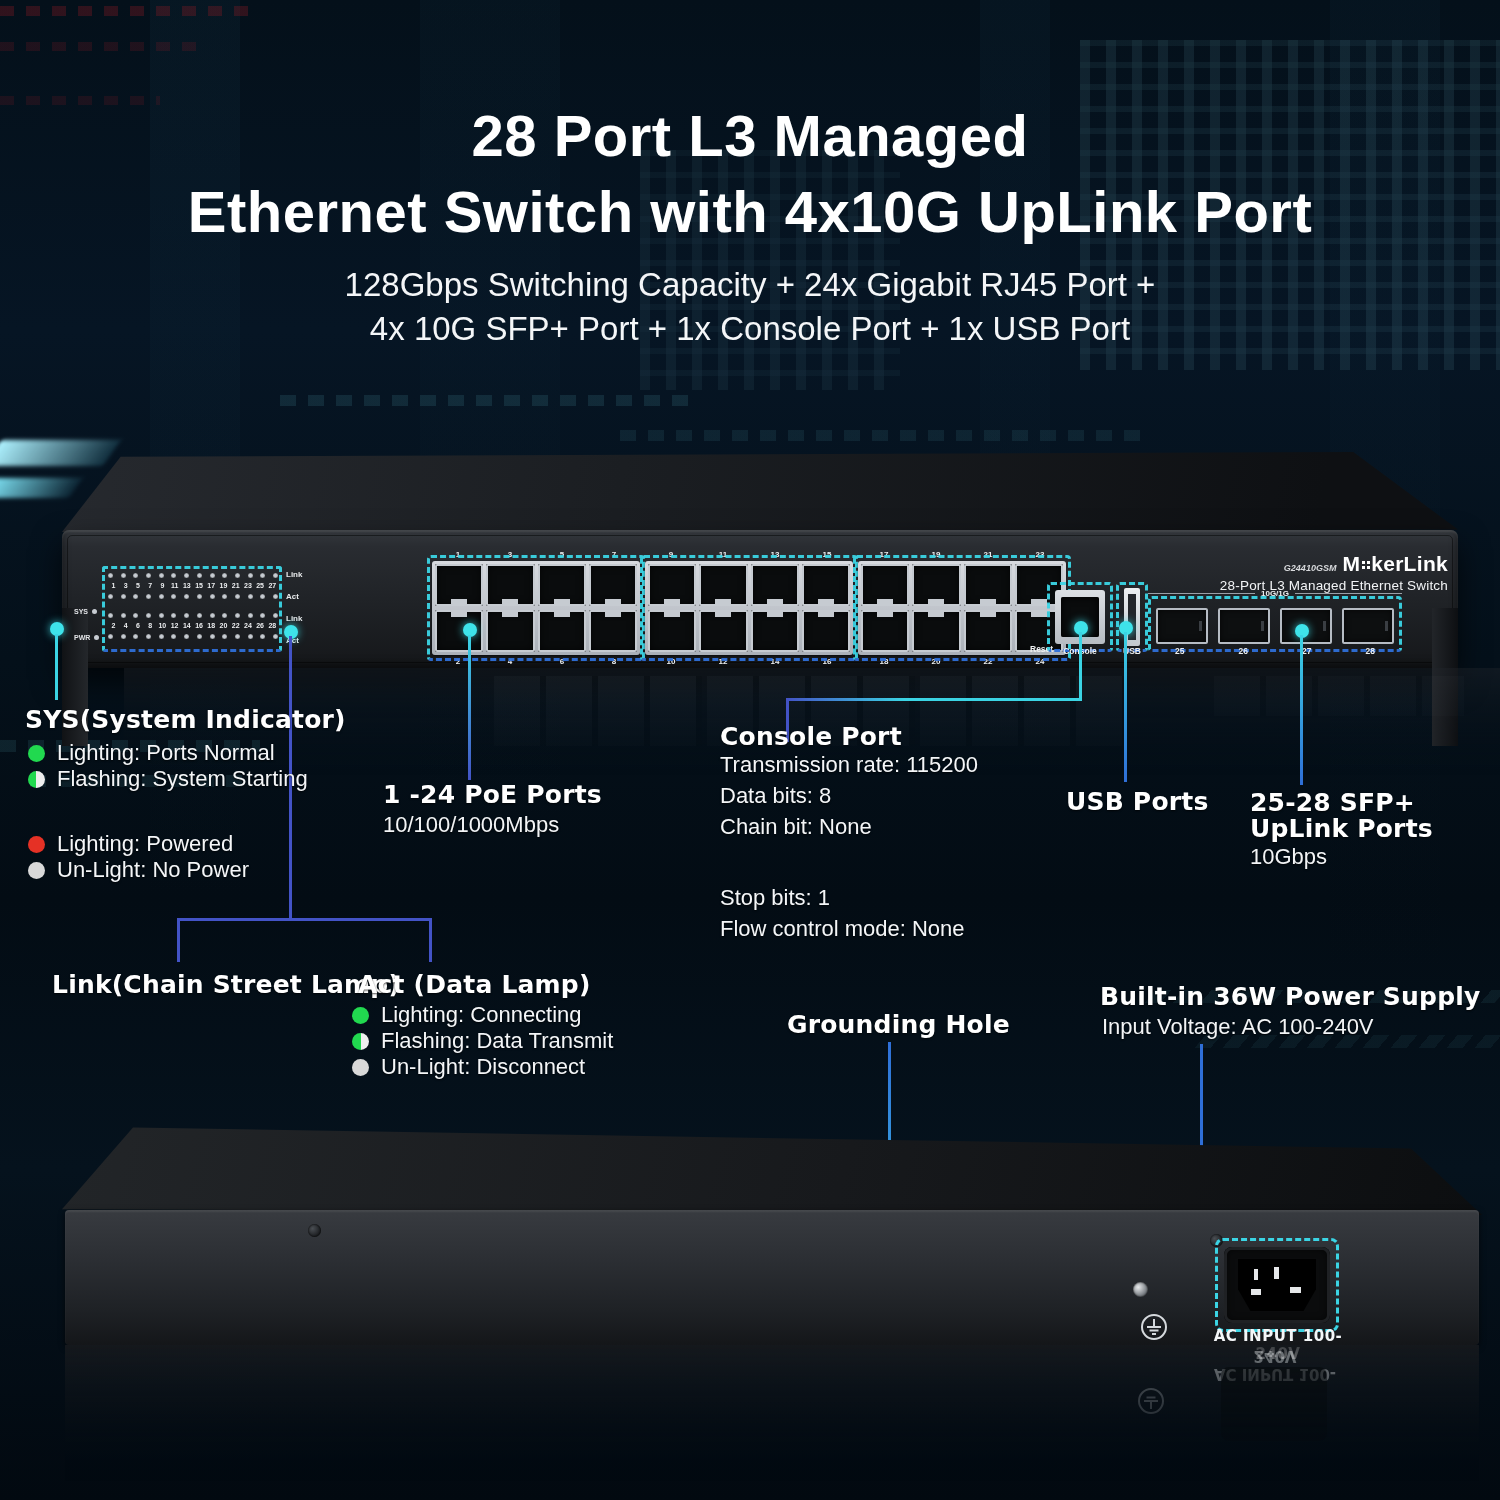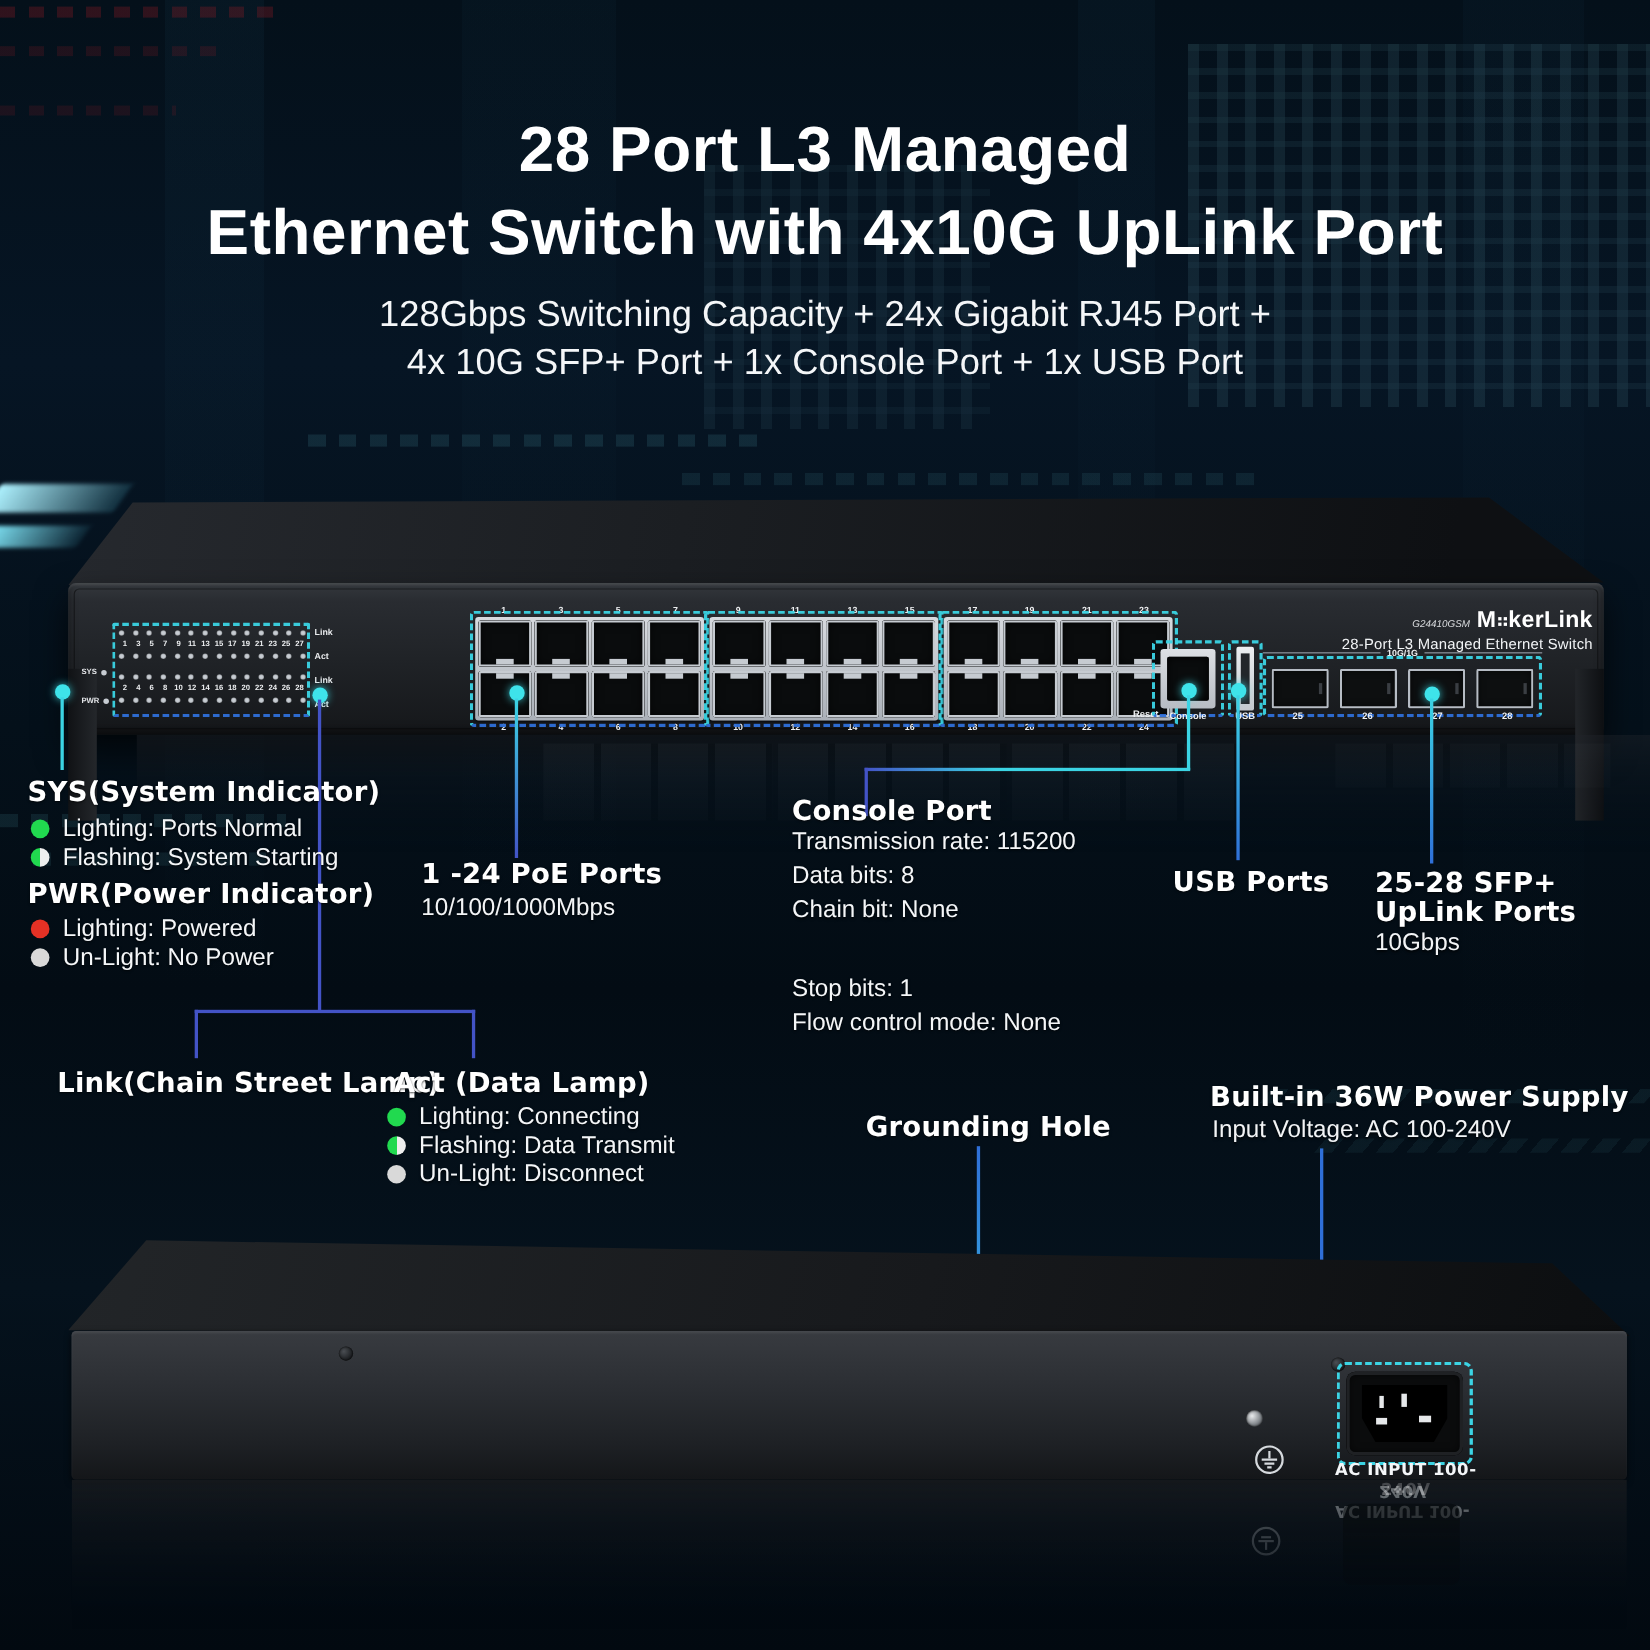--- a/index.html
+++ b/index.html
@@ -79,21 +79,21 @@
   #sfp-banner b{font-size:8px;color:#eef0f2}
   #sfp-dash{left:1086px;top:66px;width:254px;height:56px}
   #sfp-slots{left:1094px;top:78px;width:238px;height:36px;display:flex;gap:10px}
   .sfp-slot{width:52px;height:36px;background:#0d0f10;border-radius:2px;box-shadow:inset 0 0 0 2px #b6bcc4,inset 0 0 8px #000;position:relative}
   .sfp-slot::after{content:"";position:absolute;right:6px;top:13px;width:3px;height:10px;background:#3a3e43}
   #sfp-labels{left:1086px;top:116px;width:254px;display:flex}
   #sfp-labels span{flex:1;text-align:center;font-size:8.5px;font-weight:700;color:#eef0f2}
 
   
   #brand-row{right:10px;top:22px;display:flex;align-items:baseline;gap:6px}
-  #brand-code{font-size:9px;font-weight:400;font-style:italic;color:#d8dadd}
+  #brand-code{font-size:9px;font-weight:700;font-style:italic;color:#d8dadd}
   #brand-name{font-size:21px;font-weight:700;color:#fff;letter-spacing:.3px;display:flex;align-items:baseline}
   .o-dots{position:relative;width:9px;height:9px;display:inline-block;margin:0 1px;align-self:center}
   .o-dots::before{content:"";position:absolute;left:1px;top:1px;width:3px;height:3px;background:#fff;
     box-shadow:5px 0 0 #fff,0 5px 0 #fff,5px 5px 0 #fff}
   #brand-desc{right:10px;top:48px;font-size:13.5px;font-weight:400;color:#f2f4f6;letter-spacing:.2px}
 
   
   #reset-lab{left:968px;top:114px;font-size:8.5px;font-weight:700;color:#eef0f2}
 
   
@@ -492,21 +492,20 @@
   <ul class="co-list" id="sys-list" style="left:28px;top:740px">
       <li>
         <span class="bullet green"></span>
         <span>Lighting: Ports Normal</span>
       </li>
       <li>
         <span class="bullet half"></span>
         <span>Flashing: System Starting</span>
       </li>
     </ul>
-  <div class="co-h" style="left:25px;top:798px">PWR(Power Indicator)</div>
   <ul class="co-list" id="pwr-list" style="left:28px;top:831px">
       <li>
         <span class="bullet red"></span>
         <span>Lighting: Powered</span>
       </li>
       <li>
         <span class="bullet gray"></span>
         <span>Un-Light: No Power</span>
       </li>
     </ul>

